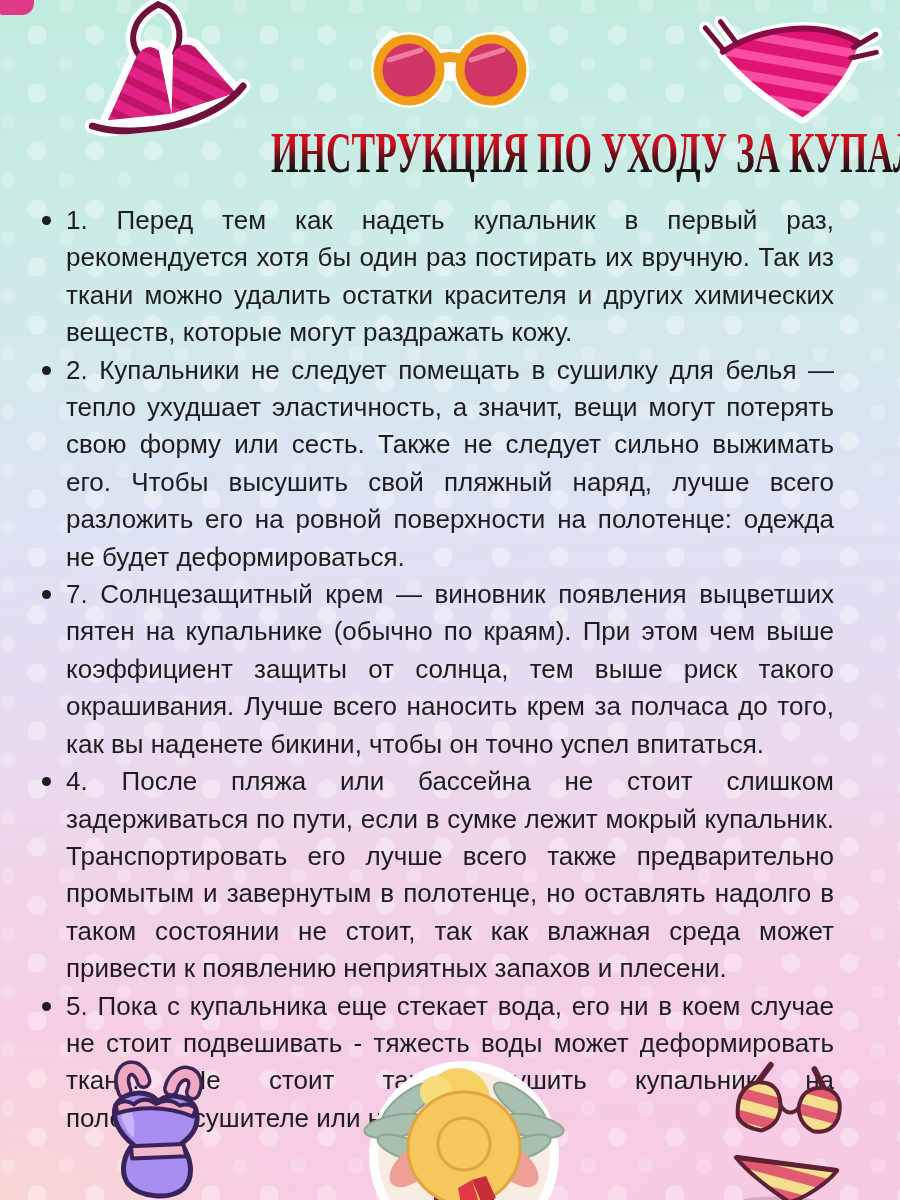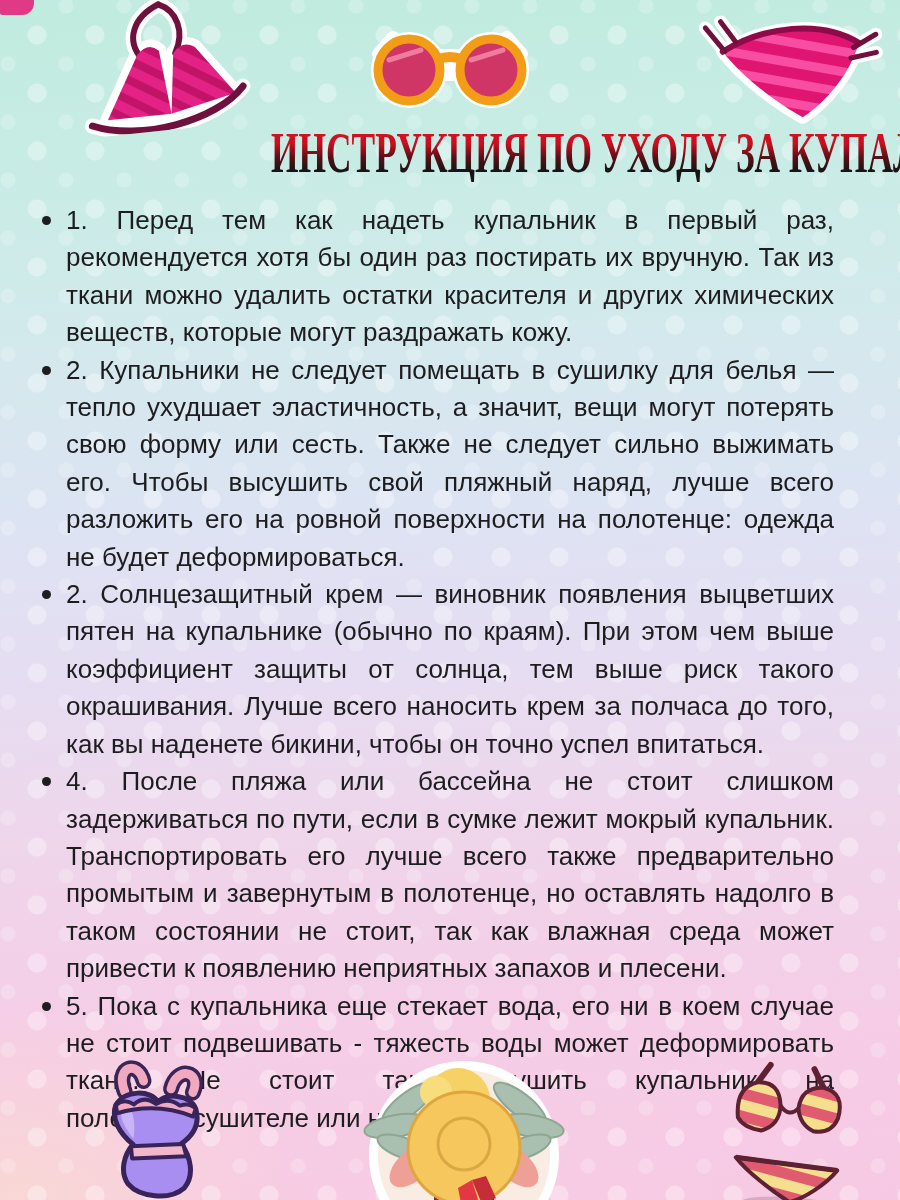--- a/index.html
+++ b/index.html
@@ -116,21 +116,21 @@
     <path d="M154,60 L180,58" stroke="#70103c" stroke-width="5" stroke-linecap="round"></path>
   </svg>
 
   <div class="title-wrap">
     <span class="title">ИНСТРУКЦИЯ ПО УХОДУ ЗА КУПАЛЬНИКОМ!!!</span>
   </div>
 
   <ul class="care-list">
     <li><span class="bullet"></span><span>1. Перед тем как надеть купальник в первый раз, рекомендуется хотя бы один раз постирать их вручную. Так из ткани можно удалить остатки красителя и других химических веществ, которые могут раздражать кожу.</span></li>
     <li><span class="bullet"></span><span>2. Купальники не следует помещать в сушилку для белья — тепло ухудшает эластичность, а значит, вещи могут потерять свою форму или сесть. Также не следует сильно выжимать его. Чтобы высушить свой пляжный наряд, лучше всего разложить его на ровной поверхности на полотенце: одежда не будет деформироваться.</span></li>
-    <li><span class="bullet"></span><span>2. Солнцезащитный крем — виновник появления выцветших пятен на купальнике (обычно по краям). При этом чем выше коэффициент защиты от солнца, тем выше риск такого окрашивания. Лучше всего наносить крем за полчаса до того, как вы наденете бикини, чтобы он точно успел впитаться.</span></li>
+    <li><span class="bullet"></span><span>7. Солнцезащитный крем — виновник появления выцветших пятен на купальнике (обычно по краям). При этом чем выше коэффициент защиты от солнца, тем выше риск такого окрашивания. Лучше всего наносить крем за полчаса до того, как вы наденете бикини, чтобы он точно успел впитаться.</span></li>
     <li><span class="bullet"></span><span>4. После пляжа или бассейна не стоит слишком задерживаться по пути, если в сумке лежит мокрый купальник. Транспортировать его лучше всего также предварительно промытым и завернутым в полотенце, но оставлять надолго в таком состоянии не стоит, так как влажная среда может привести к появлению неприятных запахов и плесени.</span></li>
     <li><span class="bullet"></span><span>5. Пока с купальника еще стекает вода, его ни в коем случае не стоит подвешивать - тяжесть воды может деформировать ткань. Не стоит также сушить купальник на полотенцесушителе или на солнце.</span></li>
   </ul>
 
   <svg class="sticker" style="left:70px;top:1062px;transform:rotate(4deg);" width="172" height="140" viewBox="0 0 172 140">
     <path d="M52,32 C40,6 64,0 70,20" fill="none" stroke="#3a2556" stroke-width="16" stroke-linecap="round"></path>
     <path d="M98,26 C102,2 128,6 120,28" fill="none" stroke="#3a2556" stroke-width="16" stroke-linecap="round"></path>
     <path d="M52,32 C40,6 64,0 70,20" fill="none" stroke="#f0a9c0" stroke-width="9" stroke-linecap="round"></path>
     <path d="M98,26 C102,2 128,6 120,28" fill="none" stroke="#f0a9c0" stroke-width="9" stroke-linecap="round"></path>
     <path d="M44,46 C52,30 78,28 86,40 C92,30 118,30 124,44 C130,60 122,72 112,80 C122,92 128,110 118,124 C104,138 74,136 62,124 C52,112 56,94 64,84 C50,74 40,60 44,46 Z" fill="#a88ef0" stroke="#38245a" stroke-width="5" stroke-linejoin="round"></path>

